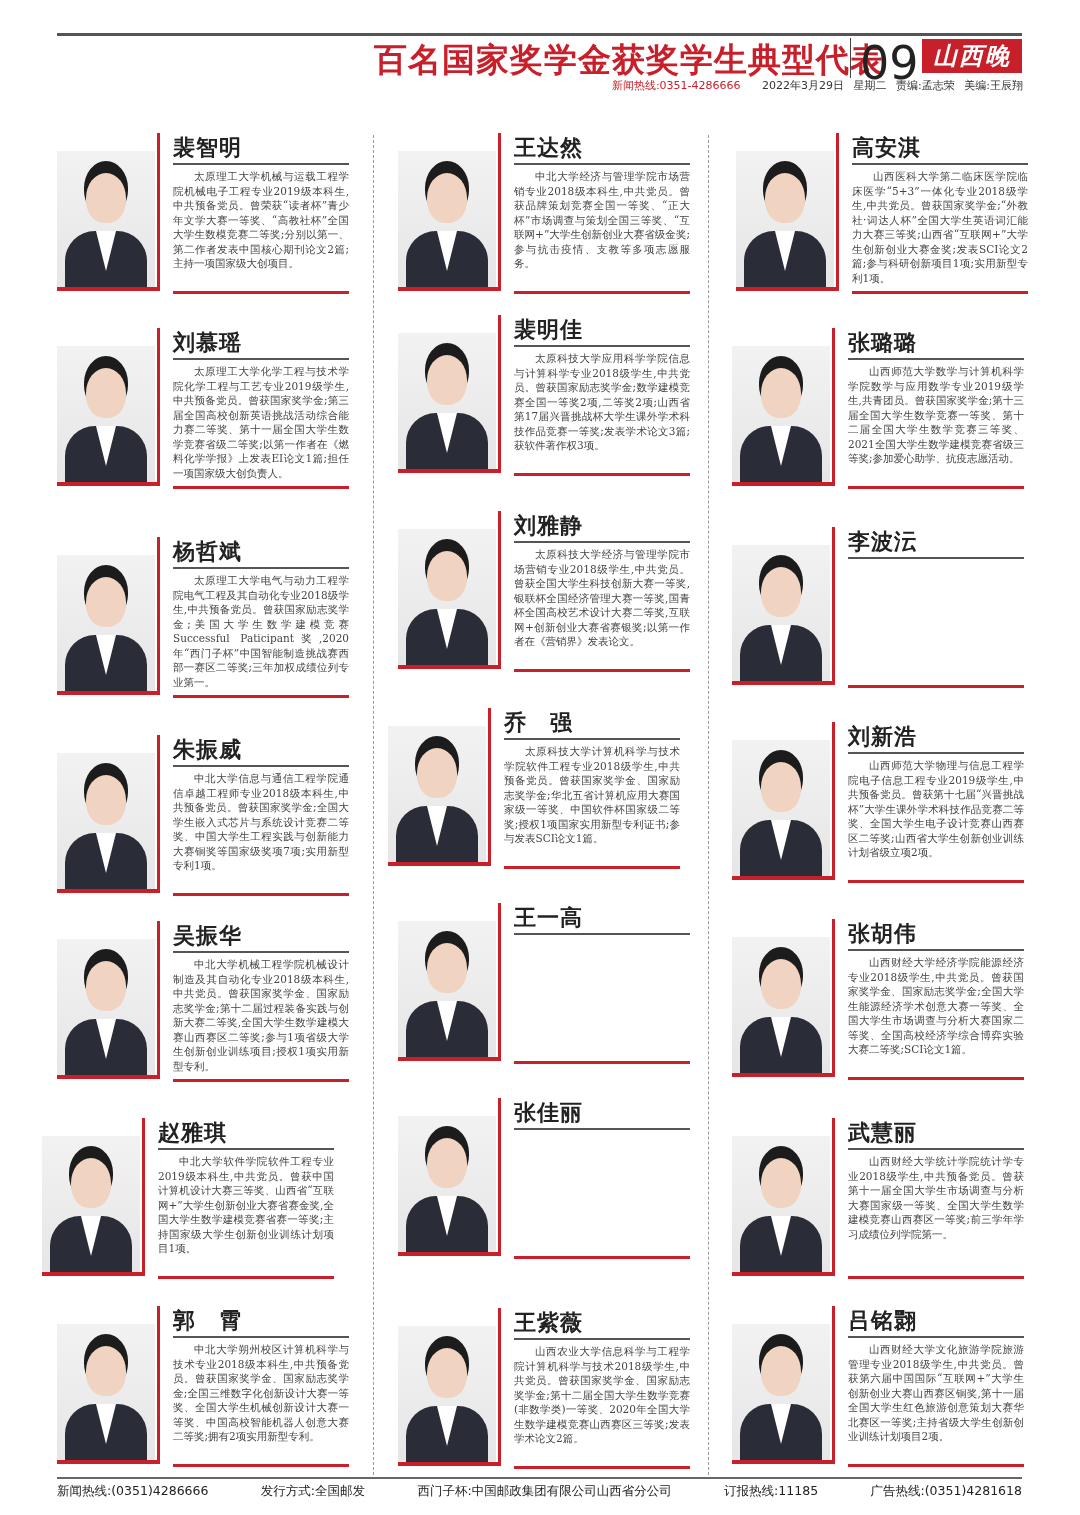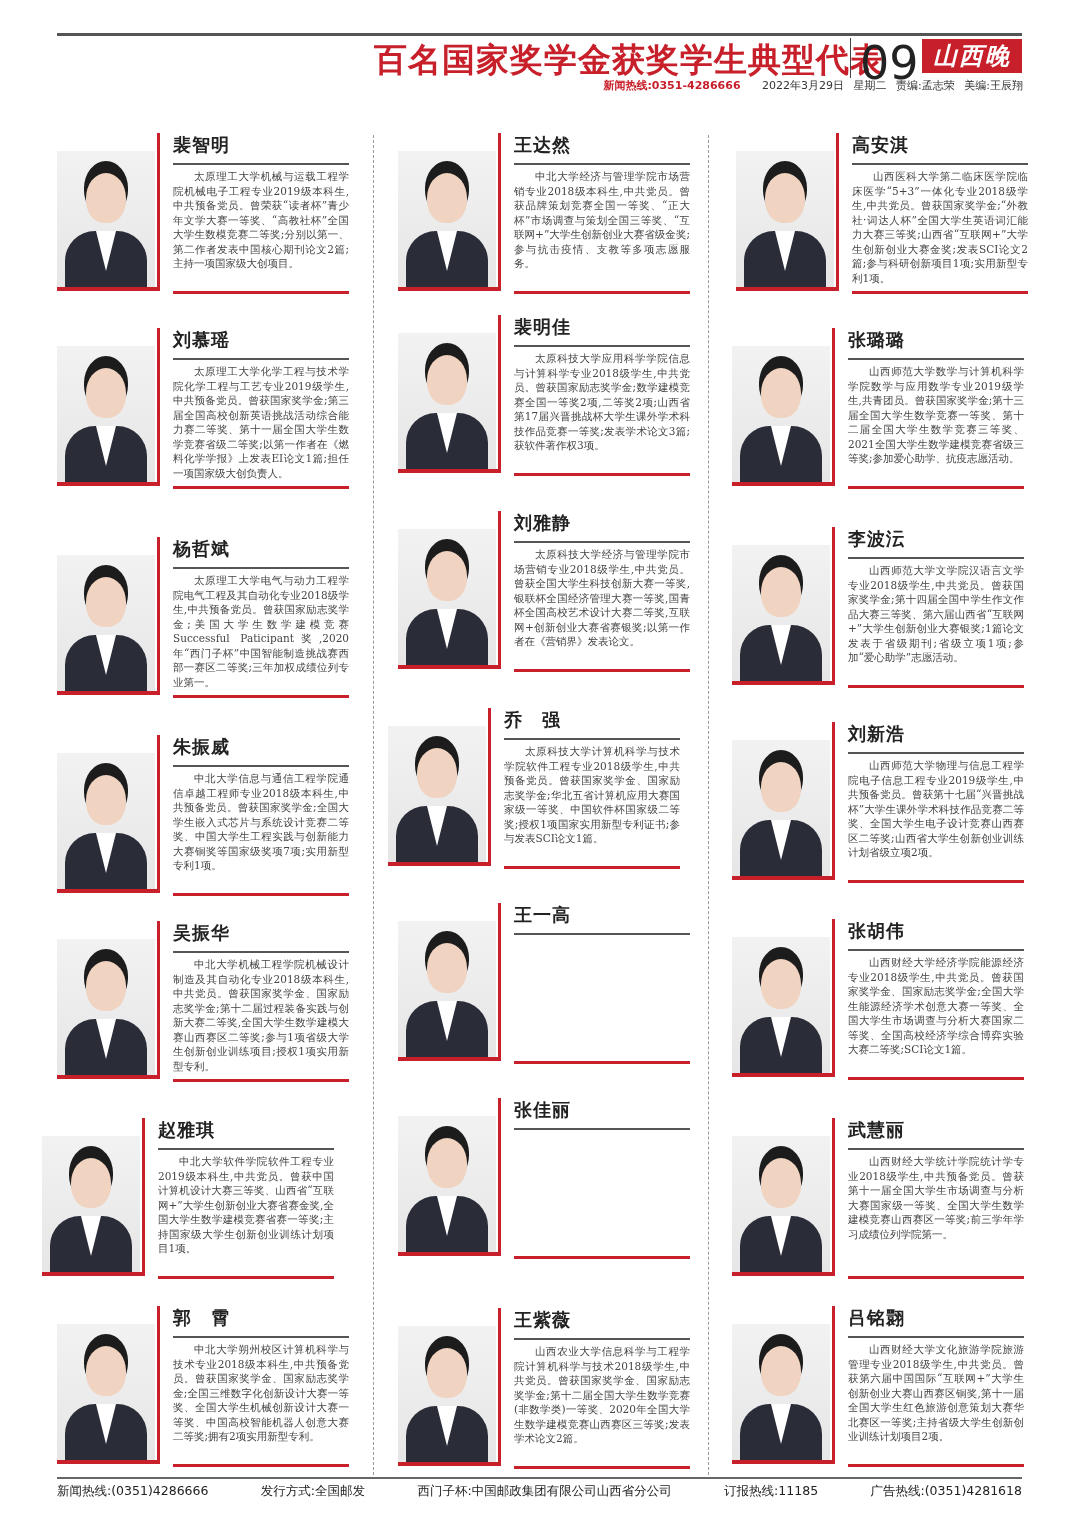--- a/index.html
+++ b/index.html
@@ -9,36 +9,36 @@
   .headline { position: absolute; left: 374px; top: 38px; font-size: 33px; font-weight: bold;
               color: #c8202a; letter-spacing: 1px; font-family: "DejaVu Serif", serif; white-space: nowrap; }
   .vsep { position: absolute; left: 850px; top: 38px; width: 1px; height: 40px; background: #444; }
   .pageno { position: absolute; left: 860px; top: 36px; font-size: 46px; color: #222;
             font-family: "DejaVu Sans", sans-serif; }
   .logo { position: absolute; left: 922px; top: 39px; width: 100px; height: 34px; background: #c8202a;
           color: #fff; font-size: 24px; font-style: italic; font-weight: bold; text-align: center; line-height: 34px;
           font-family: "DejaVu Serif", serif; letter-spacing: 2px; }
   .subhead { position: absolute; right: 57px; top: 78px; font-size: 11px; color: #333;
              font-family: "DejaVu Sans", sans-serif; white-space: nowrap; }
-  .subhead .hot { color: #c8202a; font-weight: bold; margin-right: 12px; }
+  .subhead .hot { color: #c8202a; font-weight: normal; margin-right: 12px; }
   .subhead span { margin-left: 6px; }
 
   .colsep { position: absolute; top: 135px; height: 1340px; width: 0; border-left: 1px dashed #999; }
 
   .card { position: absolute; width: 292px; height: 180px; }
   .photo { position: absolute; left: 0; top: 18px; width: 98px; height: 136px;
            background: linear-gradient(#f2f2f2, #e6e6e6); overflow: hidden; }
   .photo .head { position: absolute; left: 29px; top: 22px; width: 40px; height: 50px; border-radius: 50% 50% 45% 45%;
                  background: #f0d3c0; box-shadow: 0 -10px 0 2px #1c1c1c; }
   .photo .body { position: absolute; left: 8px; top: 80px; width: 82px; height: 70px; border-radius: 30px 30px 0 0; background: #2a2d38; }
   .photo .collar { position: absolute; left: 39px; top: 80px; width: 20px; height: 40px; background: #fff;
                    clip-path: polygon(0 0,100% 0,50% 100%); }
   .redbar-v { position: absolute; left: 100px; top: 0; width: 3px; height: 156px; background: #c8202a; }
   .redbar-h { position: absolute; left: 0; top: 154px; width: 103px; height: 4px; background: #c8202a; }
-  .name { position: absolute; left: 116px; top: 0; font-size: 18px; font-weight: bold; color: #222;
+  .name { position: absolute; left: 116px; top: 0; font-size: 22px; font-weight: bold; color: #222;
           font-family: "DejaVu Sans", sans-serif; letter-spacing: 1px; }
   .nameline { position: absolute; left: 116px; top: 30px; width: 176px; height: 2px; background: #555; }
   .bio { position: absolute; left: 116px; top: 36px; width: 176px; font-size: 10.5px; line-height: 14.5px;
          color: #444; text-indent: 2em; text-align: justify; }
   .bottombar { position: absolute; left: 116px; width: 176px; height: 3px; background: #c8202a; }
 
   .footer-line { position: absolute; left: 57px; top: 1477px; width: 965px; height: 2px; background: #666; }
   .footer { position: absolute; left: 57px; top: 1483px; width: 965px; display: flex; justify-content: space-between;
             font-size: 12.5px; color: #222; font-family: "DejaVu Sans", sans-serif; white-space: nowrap; }
 </style>
@@ -271,21 +271,20 @@
     <div class="card" style="left: 732px; top: 527px;">
       <div class="photo">
         <div class="body"></div>
         <div class="collar"></div>
         <div class="head"></div>
       </div>
       <div class="redbar-v"></div>
       <div class="redbar-h"></div>
       <div class="name">李波沄</div>
       <div class="nameline"></div>
-      <div class="bio">山西师范大学文学院汉语言文学专业2018级学生,中共党员。曾获国家奖学金;第十四届全国中学生作文作品大赛三等奖、第六届山西省“互联网+”大学生创新创业大赛银奖;1篇论文发表于省级期刊;省级立项1项;参加“爱心助学”志愿活动。</div>
       <div class="bottombar" style="top:158px"></div>
     </div>
     <div class="card" style="left: 732px; top: 722px;">
       <div class="photo">
         <div class="body"></div>
         <div class="collar"></div>
         <div class="head"></div>
       </div>
       <div class="redbar-v"></div>
       <div class="redbar-h"></div>

